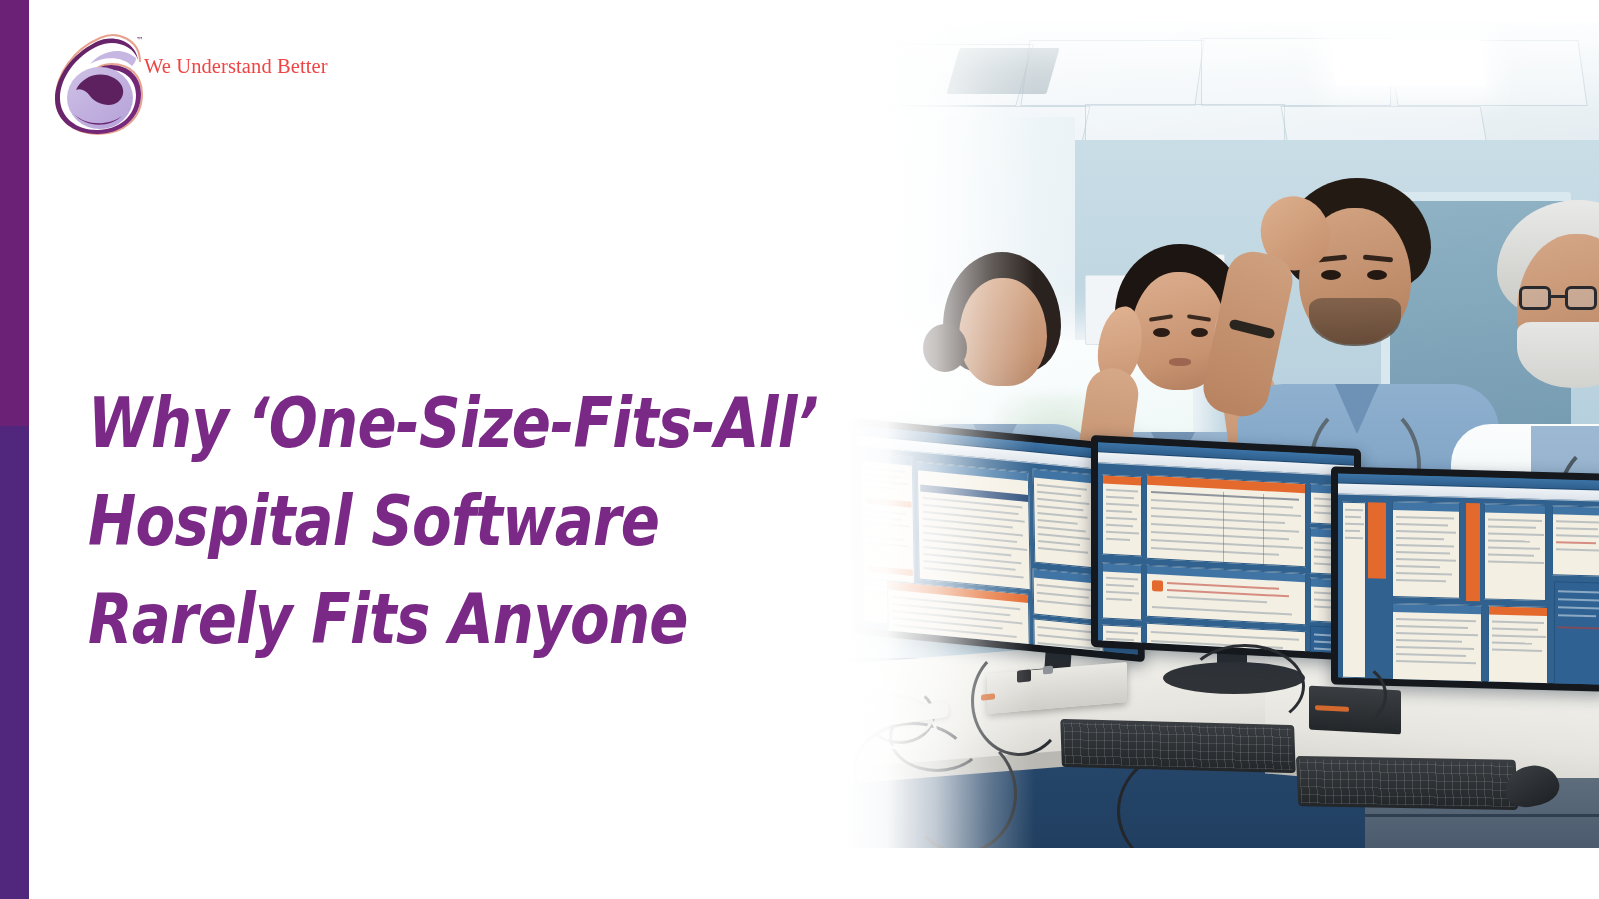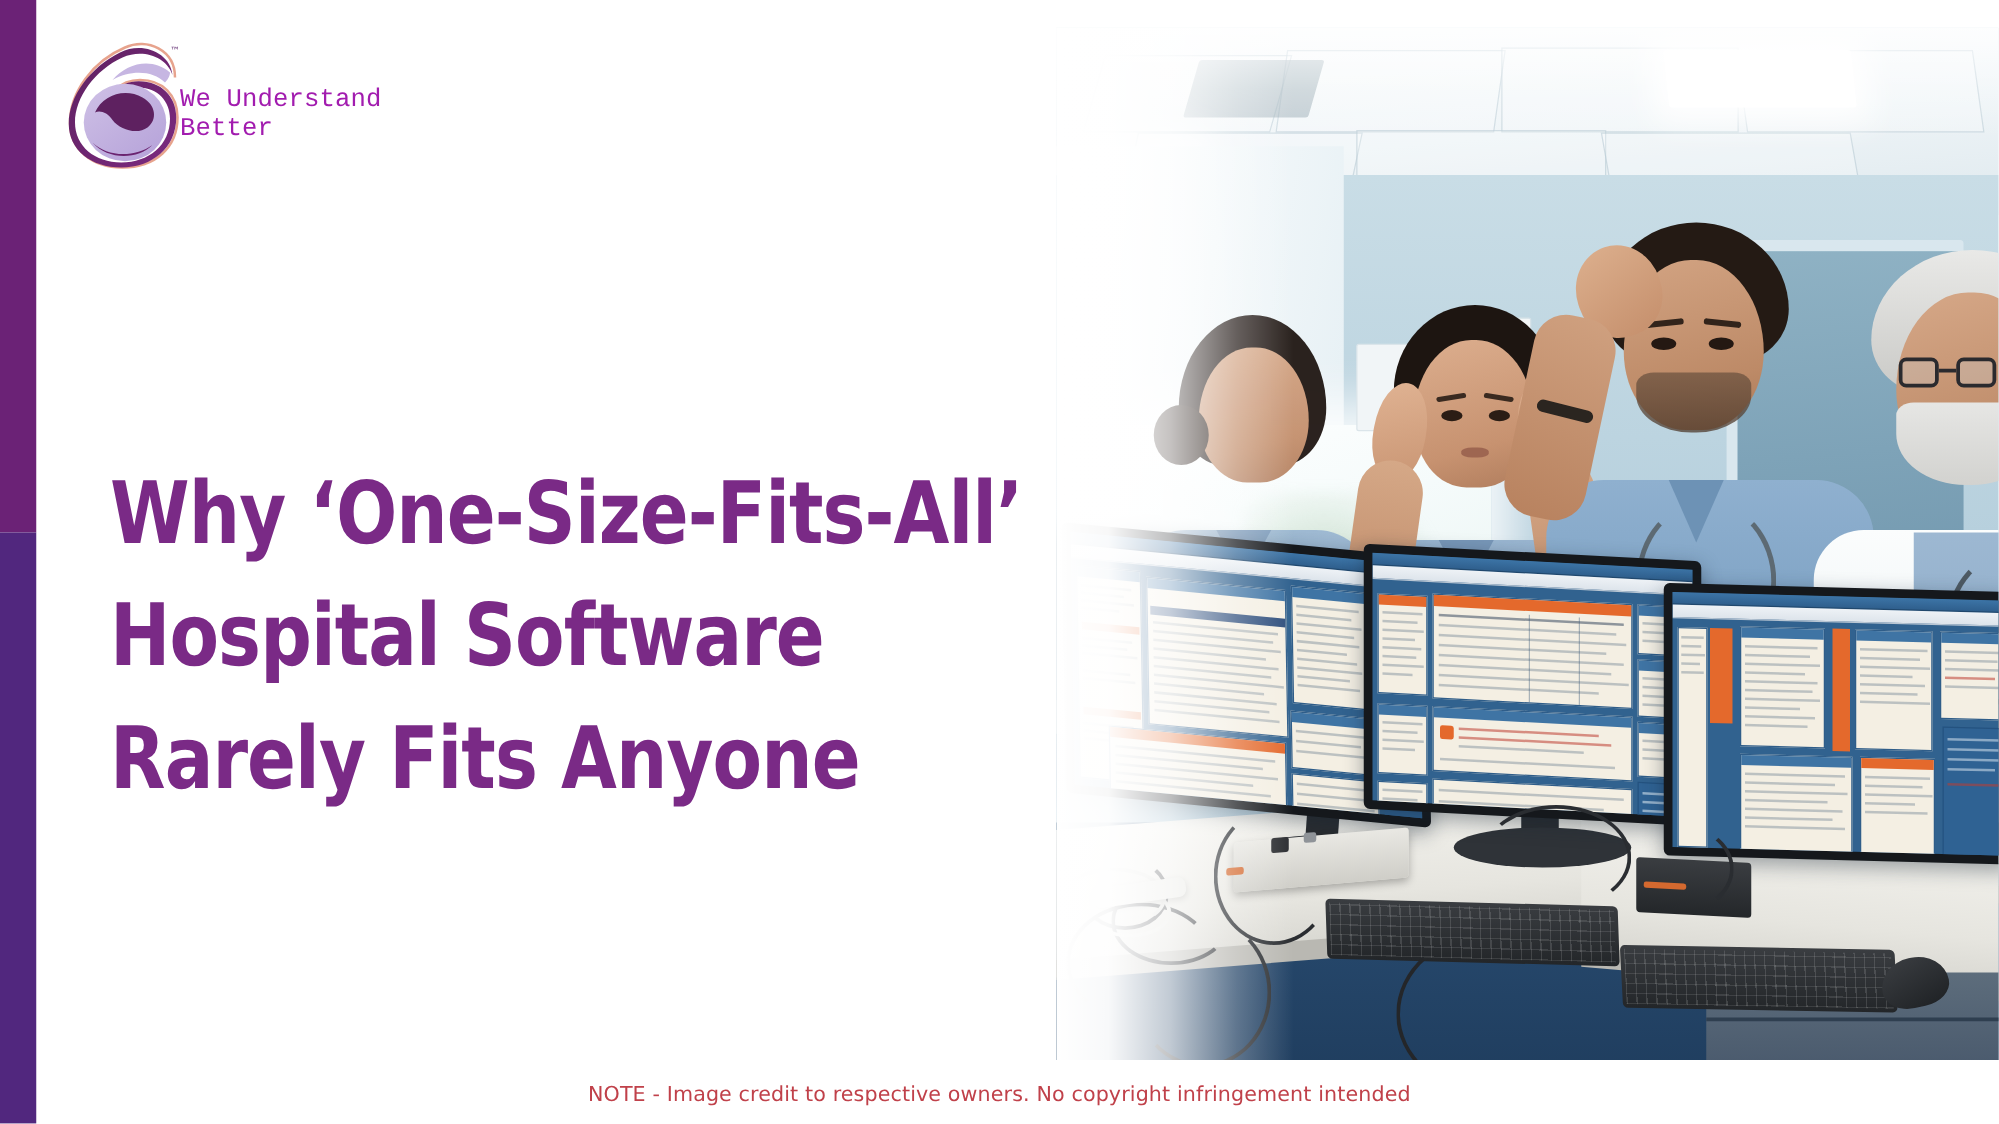--- a/index.html
+++ b/index.html
@@ -48,42 +48,43 @@
   .logo-name {
     font-family: "DejaVu Sans", sans-serif;
     font-weight: bold;
     font-size: 50px;
     line-height: 0.95;
     letter-spacing: -1.2px;
     color: #7B2A83;
     text-shadow: 1.5px 1.5px 0 rgba(74,25,80,0.45);
   }
   .logo-tagline {
-    font-family: Liberation Mono, monospace;
+    font-family: Liberation Serif, serif;
     font-size: 20.5px;
     font-weight: 400;
     letter-spacing: 0.1px;
-    color: #a21caf;
-    margin-top: 21px;
+    color: #ef4444;
+    margin-top: 7px;
     margin-left: 2px;
   }
   .tm-mark {
     position: absolute;
     left: 84px; top: 8px;
     font-size: 8px;
     color: #6B3A7A;
     font-family: "DejaVu Sans", sans-serif;
   }
 
   
   .headline {
     position: absolute;
     left: 88px;
-    top: 362px;
+    top: 374px;
     width: 730px;
+    font-style: italic;
   }
   .headline-line {
     font-family: "DejaVu Sans Condensed", "Liberation Sans Narrow", "Liberation Sans", sans-serif;
     font-weight: bold;
     font-size: 69px;
     line-height: 98px;
     letter-spacing: -0.8px;
     color: #7A2A86;
     white-space: nowrap;
     transform: scaleX(0.93);
@@ -834,15 +835,14 @@
       <div class="cable" style="left:340px; top:622px; width:120px; height:84px; border-color:#2a2d31 #2a2d31 transparent transparent;"></div>
       <div class="cable" style="left:446px; top:636px; width:96px; height:74px; border-color:transparent #2a2d31 transparent transparent;"></div>
       <div class="cable" style="left:272px; top:724px; width:150px; height:130px; border-color:transparent transparent #242629 #242629;"></div>
 
       <div class="photo-fade-left"></div>
       <div class="photo-fade-top"></div>
     </div>
   </div>
 
   <div class="footer-note-bg"></div>
-  <div class="footer-note">NOTE - Image credit to respective owners. No copyright infringement intended</div>
 
 </div>
 
 </body></html>

